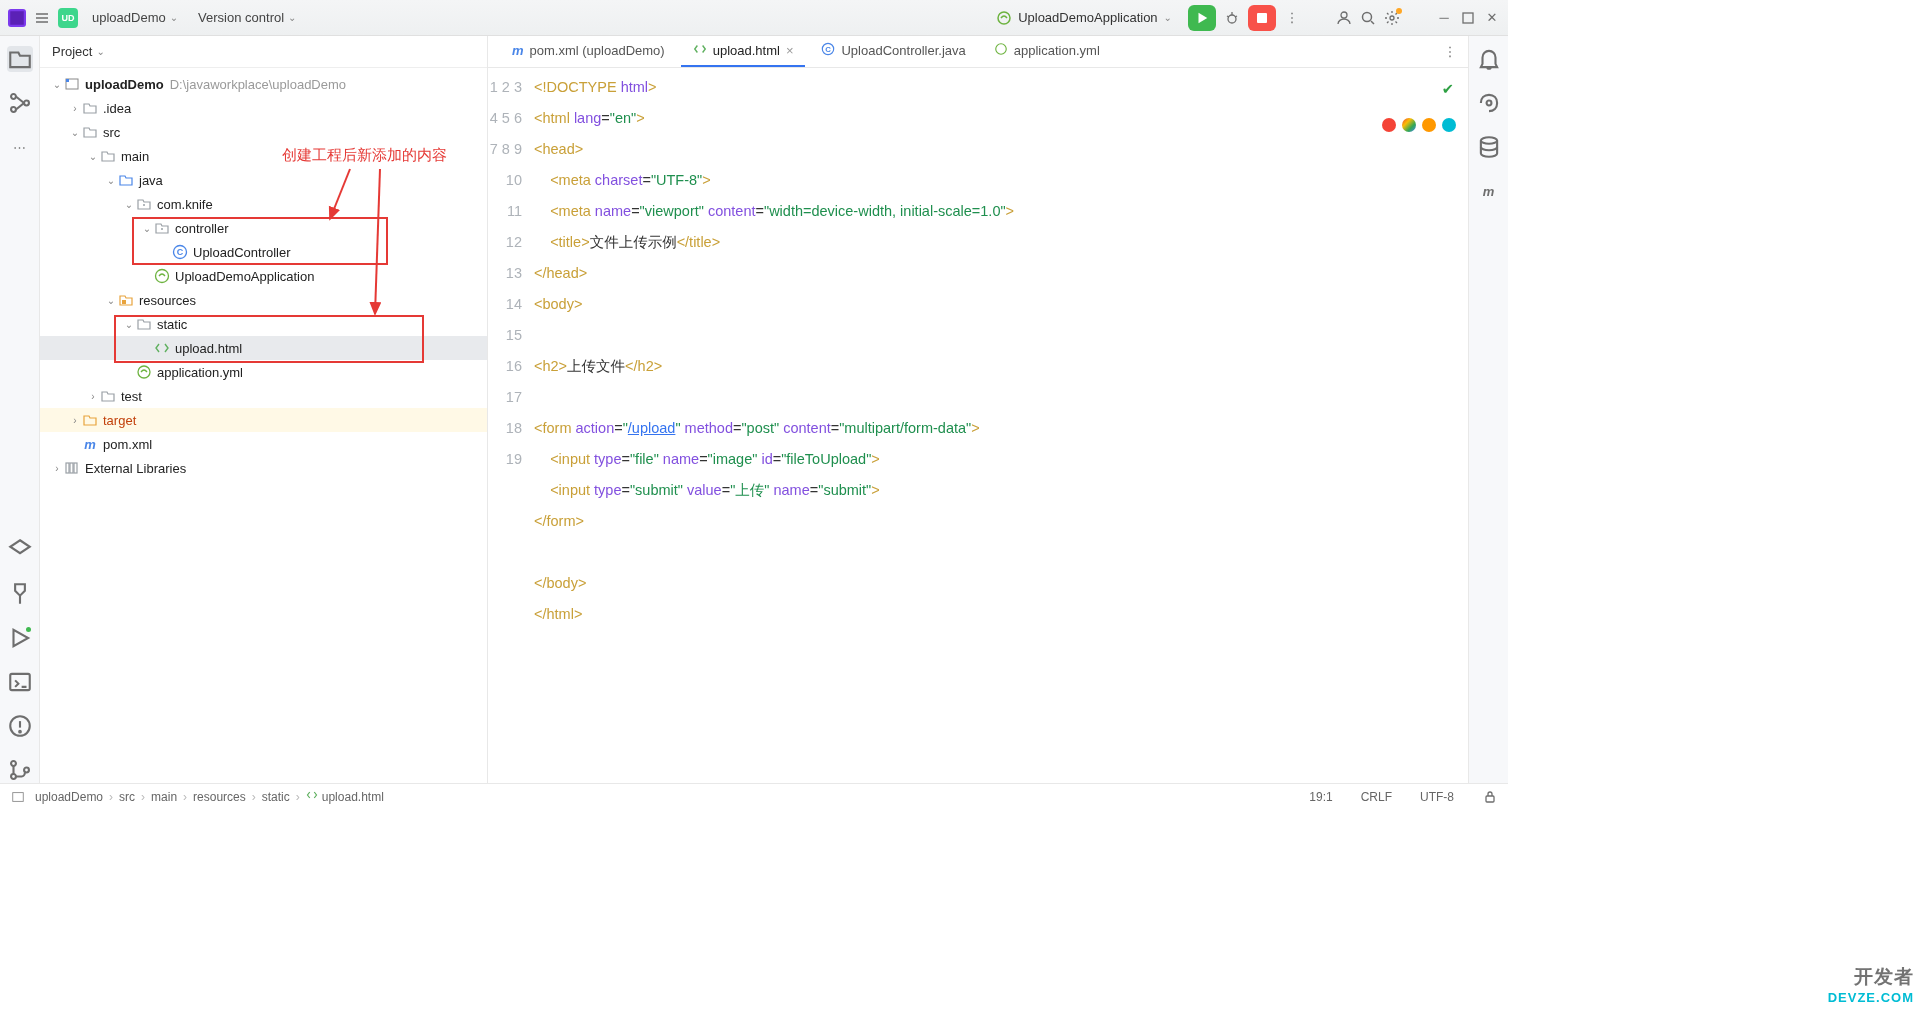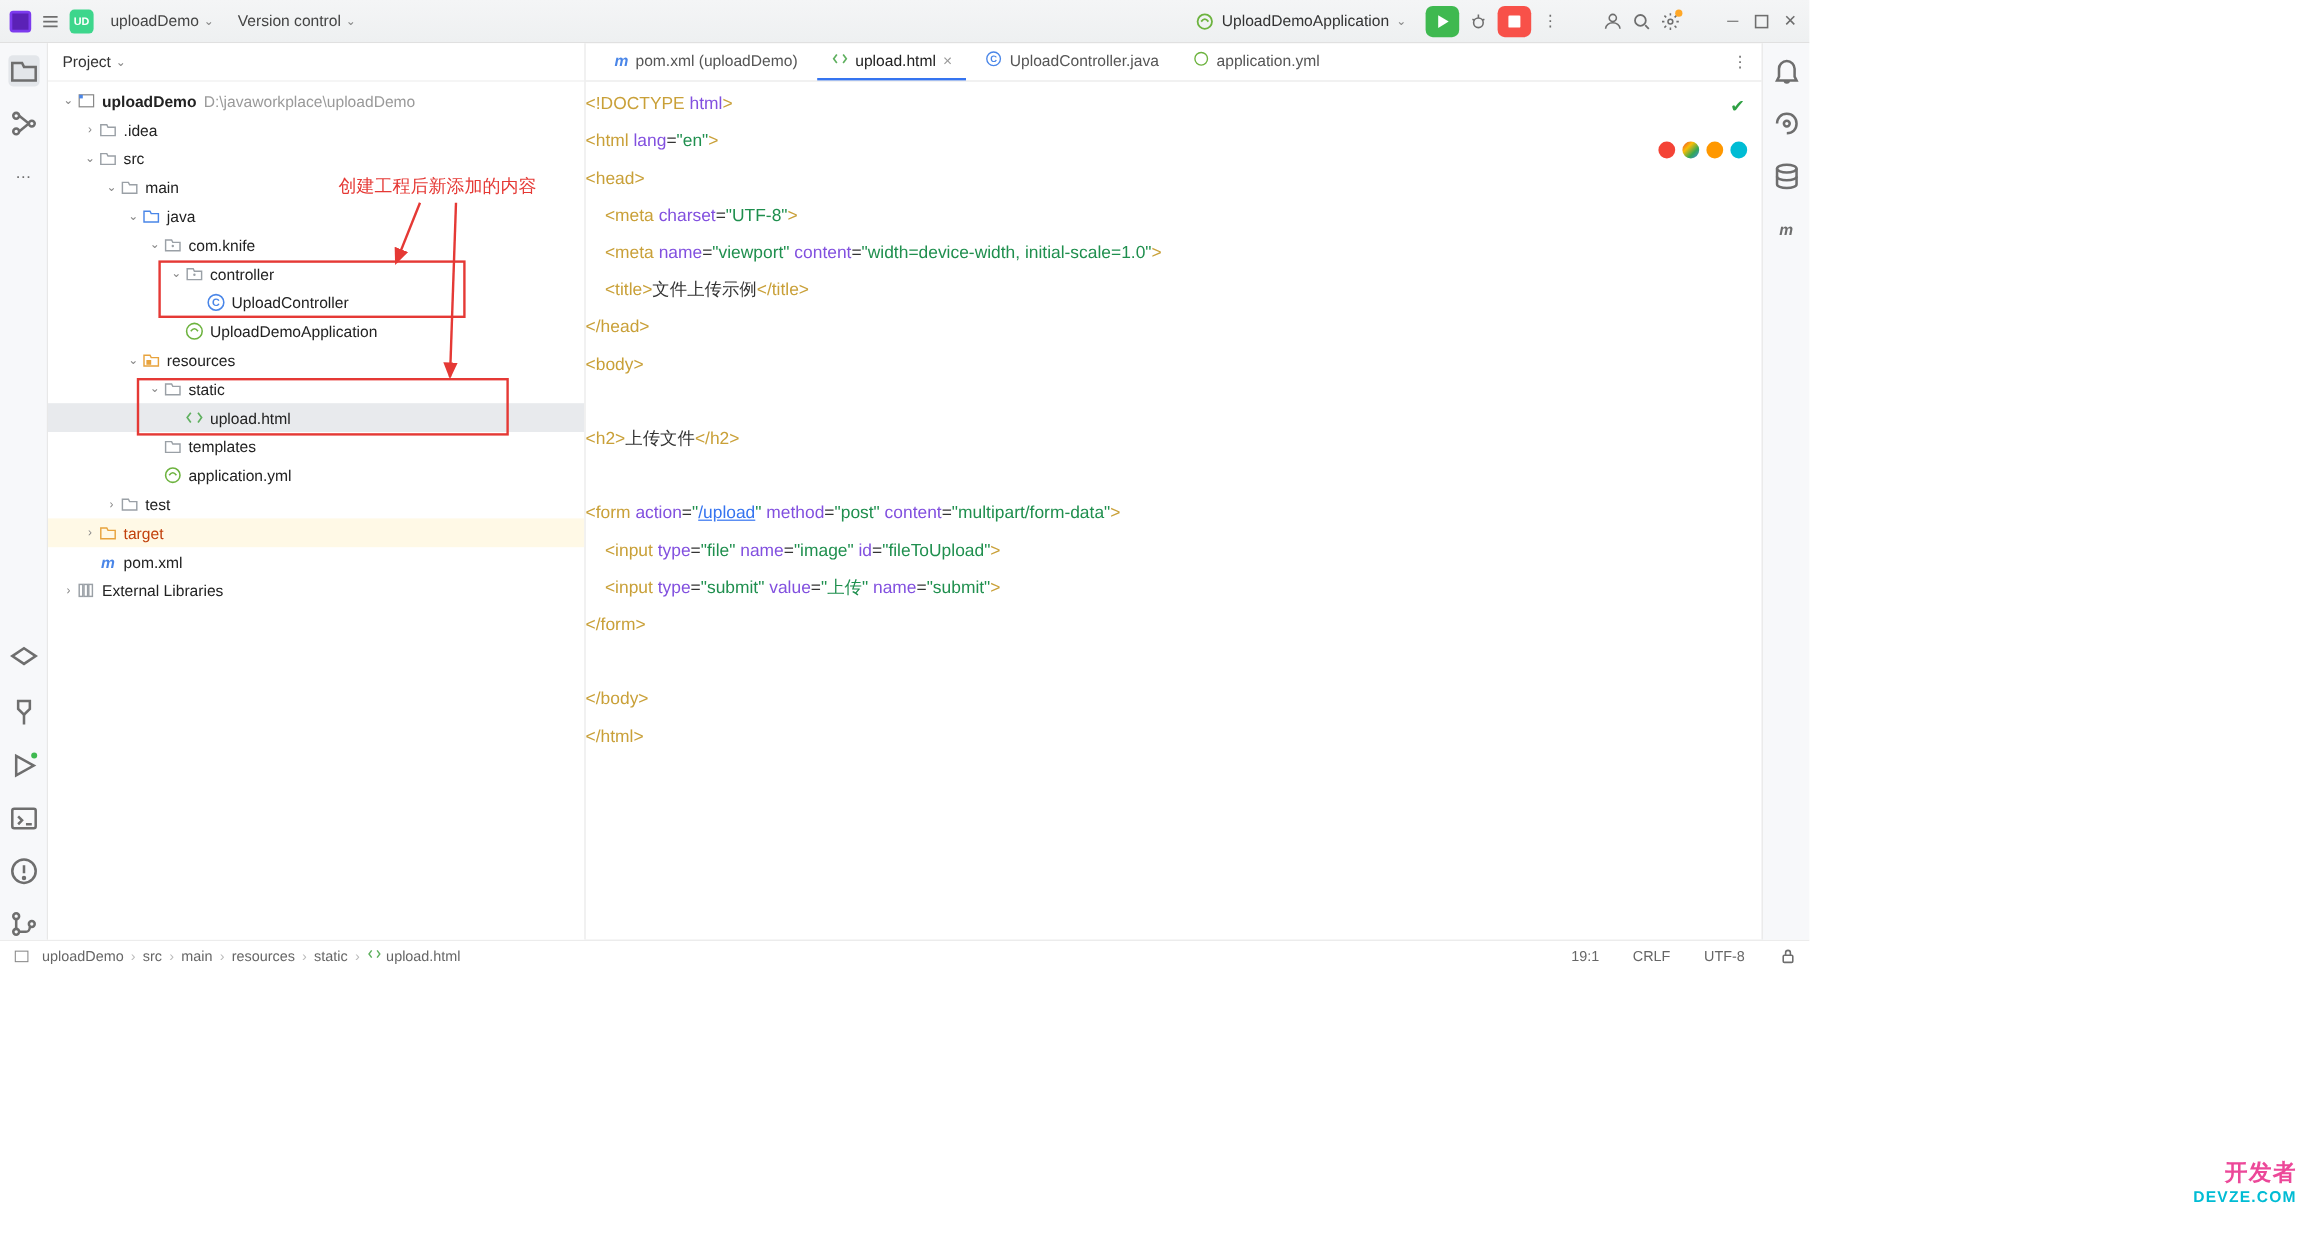--- a/index.html
+++ b/index.html
@@ -53,21 +53,21 @@
 .carets-top { position:absolute; top:6px; right:14px; display:flex; gap:8px; }
 .check-ic { color:#2ea043; }
 .minimap { position:absolute; top:50px; right:12px; display:flex; gap:6px; }
 .mm-dot { width:14px; height:14px; border-radius:50%; }
 .right-rail { width:40px; background:#f7f8fa; border-left:1px solid #e8e8e8; display:flex; flex-direction:column; align-items:center; padding-top:10px; gap:18px; }
 .statusbar { height:26px; display:flex; align-items:center; border-top:1px solid #e8e8e8; background:#fff; padding:0 10px; gap:6px; font-size:12px; color:#666; }
 .crumb { display:flex; align-items:center; gap:4px; cursor:pointer; }
 .crumb-sep { color:#bbb; }
 .sb-right { margin-left:auto; display:flex; align-items:center; gap:28px; }
 .watermark { position:absolute; right:6px; bottom:24px; text-align:right; font-family:Arial; }
-.watermark .l1 { color:#ec4899; font-size:19px; font-weight:bold; letter-spacing:1px; }
+.watermark .l1 { color:#737373; font-size:19px; font-weight:bold; letter-spacing:1px; }
 .watermark .l2 { color:#00bcd4; font-size:13px; font-weight:bold; letter-spacing:1px; }
 .chev { font-size:10px; color:#888; }
 </style>
 </head>
 <body>
 
 <div class="topbar">
   <span class="logo-sq">
       <svg viewBox="0 0 16 16">
         <rect x="2" y="2" width="12" height="12" fill="#5b21b6"></rect>
@@ -330,29 +330,20 @@
           <span class="nlabel">static</span>
         </div>
       <div class="node hl-gray">
           <span class="ind" style="width:114px"></span>
           <span class="ficon">
             <svg viewBox="0 0 16 16" fill="none" stroke="#5fb05f" stroke-width="1.4">
               <path d="M5 4l-3 4 3 4M11 4l3 4-3 4"></path>
             </svg>
           </span>
           <span class="nlabel">upload.html</span>
-        </div>
-      <div class="node">
-          <span class="ind" style="width:96px"></span>
-          <span class="ficon">
-            <svg viewBox="0 0 16 16">
-              <path d="M2 4h5l1 2h6v7H2z" fill="none" stroke="#9aa0a6" stroke-width="1.2"></path>
-            </svg>
-          </span>
-          <span class="nlabel">templates</span>
         </div>
       <div class="node">
           <span class="ind" style="width:96px"></span>
           <span class="ficon">
             <svg viewBox="0 0 16 16">
               <circle cx="8" cy="8" r="6" fill="none" stroke="#6db33f" stroke-width="1.3"></circle>
               <path d="M5 8 Q8 4 11 8" stroke="#6db33f" fill="none" stroke-width="1.3"></path>
             </svg>
           </span>
           <span class="nlabel">application.yml</span>
@@ -447,20 +438,40 @@
     <div class="code-wrap">
       <div class="carets-top">
           <span class="check-ic">✔</span>
         </div>
       <div class="minimap">
         <span class="mm-dot" style="background:#f44336"></span>
         <span class="mm-dot" style="background:linear-gradient(135deg,#ea4335,#fbbc05,#34a853,#4285f4)"></span>
         <span class="mm-dot" style="background:#ff9800"></span>
         <span class="mm-dot" style="background:#00bcd4"></span>
       </div>
+      <div class="gutter">
+1
+2
+3
+4
+5
+6
+7
+8
+9
+10
+11
+12
+13
+14
+15
+16
+17
+18
+19</div>
       <div class="code"><span class="tag">&lt;!DOCTYPE </span><span class="attr">html</span><span class="tag">&gt;</span>
 <span class="tag">&lt;html </span><span class="attr">lang</span><span>=</span><span class="str">"en"</span><span class="tag">&gt;</span>
 <span class="tag">&lt;head&gt;</span>
     <span class="tag">&lt;meta </span><span class="attr">charset</span>=<span class="str">"UTF-8"</span><span class="tag">&gt;</span>
     <span class="tag">&lt;meta </span><span class="attr">name</span>=<span class="str">"viewport"</span> <span class="attr">content</span>=<span class="str">"width=device-width, initial-scale=1.0"</span><span class="tag">&gt;</span>
     <span class="tag">&lt;title&gt;</span><span class="txt">文件上传示例</span><span class="tag">&lt;/title&gt;</span>
 <span class="tag">&lt;/head&gt;</span>
 <span class="tag">&lt;body&gt;</span>
 
 <span class="tag">&lt;h2&gt;</span><span class="txt">上传文件</span><span class="tag">&lt;/h2&gt;</span>

